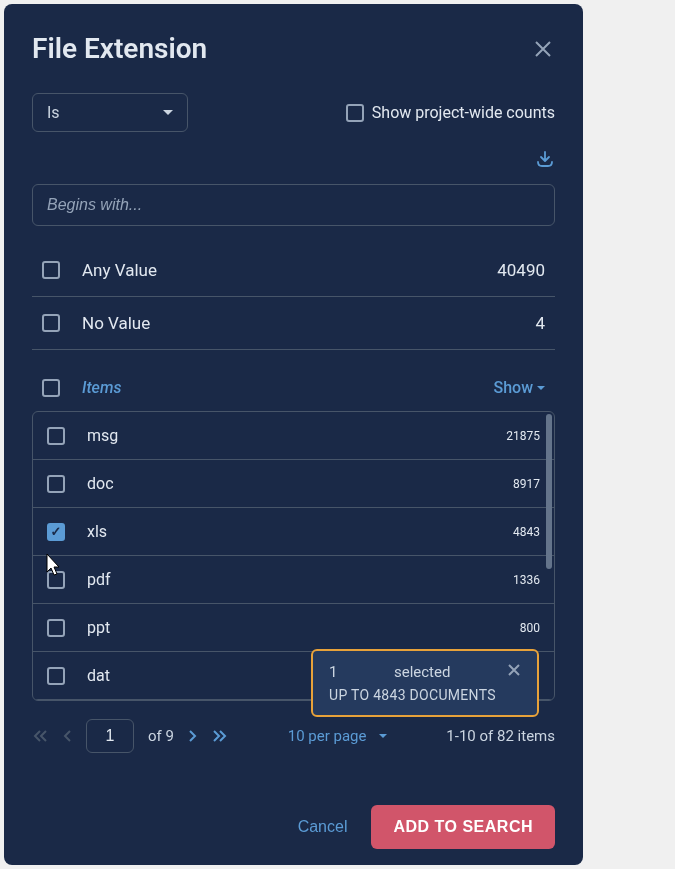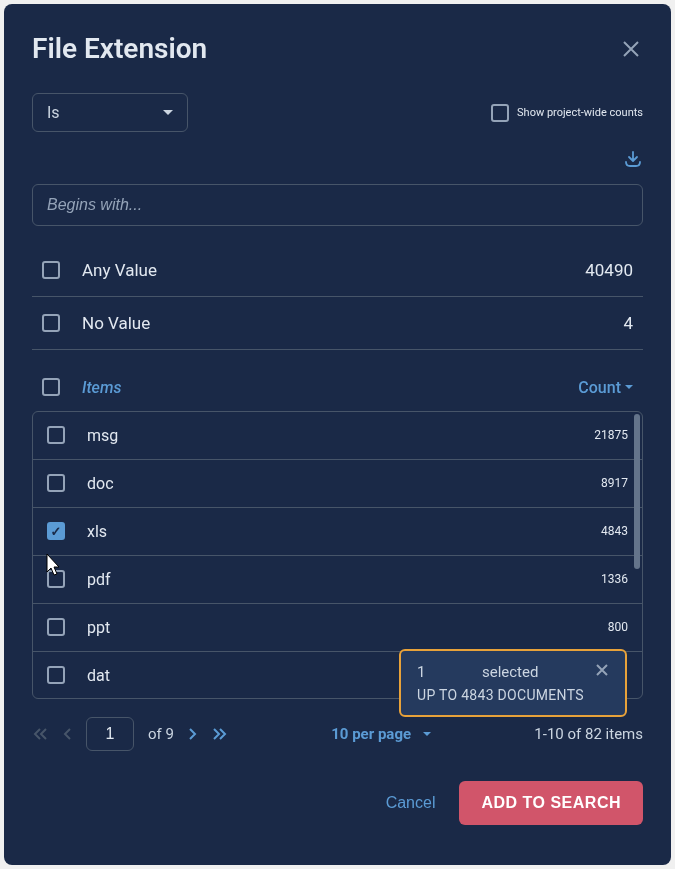--- a/index.html
+++ b/index.html
@@ -4,25 +4,25 @@
   <style>
     * { margin: 0; padding: 0; box-sizing: border-box; }
     body {
       width: 675px;
       height: 869px;
       background: #f0f0f0;
       font-family: -apple-system, BlinkMacSystemFont, "Segoe UI", Roboto, sans-serif;
       padding: 4px;
     }
     .dialog {
-      width: 667px;
+      width: 579px;
       height: 861px;
       background: #1a2947;
       border-radius: 8px;
-      padding: 28px 28px 40px 28px;
+      padding: 28px 28px 16px 28px;
       color: #cbd5e1;
       position: relative;
       display: flex;
       flex-direction: column;
     }
     .header {
       display: flex;
       justify-content: space-between;
       align-items: center;
       margin-bottom: 28px;
@@ -64,21 +64,21 @@
       width: 0;
       height: 0;
       border-left: 5px solid transparent;
       border-right: 5px solid transparent;
       border-top: 5px solid #cbd5e1;
     }
     .show-counts {
       display: flex;
       align-items: center;
       gap: 8px;
-      font-size: 11px;
+      font-size: 16px;
       color: #e2e8f0;
       cursor: pointer;
     }
     .checkbox {
       width: 18px;
       height: 18px;
       border: 2px solid #94a3b8;
       border-radius: 3px;
       cursor: pointer;
       flex-shrink: 0;
@@ -249,21 +249,20 @@
       font-size: 16px;
     }
     .page-of { color: #cbd5e1; font-size: 15px; }
     .per-page {
       color: #5b9bd5;
       font-size: 15px;
       display: flex;
       align-items: center;
       gap: 12px;
       cursor: pointer;
-      font-weight: bold;
     }
     .items-range { color: #cbd5e1; font-size: 15px; }
     .footer {
       display: flex;
       justify-content: flex-end;
       align-items: center;
       gap: 24px;
       margin-top: auto;
       padding-top: 30px;
     }
@@ -339,21 +338,21 @@
     <span class="value-label">No Value</span>
     <span class="value-count">4</span>
   </div>
 
   <div class="spacer"></div>
 
   <div class="items-header">
     <span class="checkbox"></span>
     <span class="items-header-label">Items</span>
     <span class="count-header">
-      <span>Count</span>
+      <span>Show</span>
       <span class="caret-down-sm"></span>
     </span>
   </div>
 
   <div class="items-container">
     <div class="item-row">
       <span class="checkbox"></span>
       <span class="item-label">msg</span>
       <span class="item-count">21875</span>
     </div>

